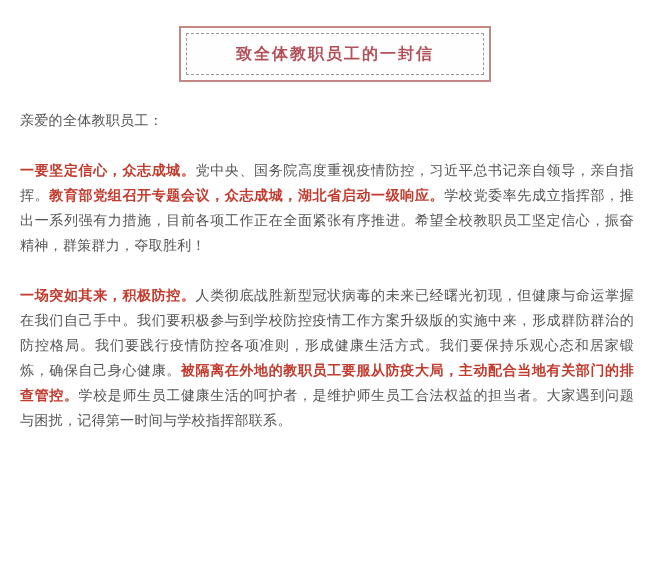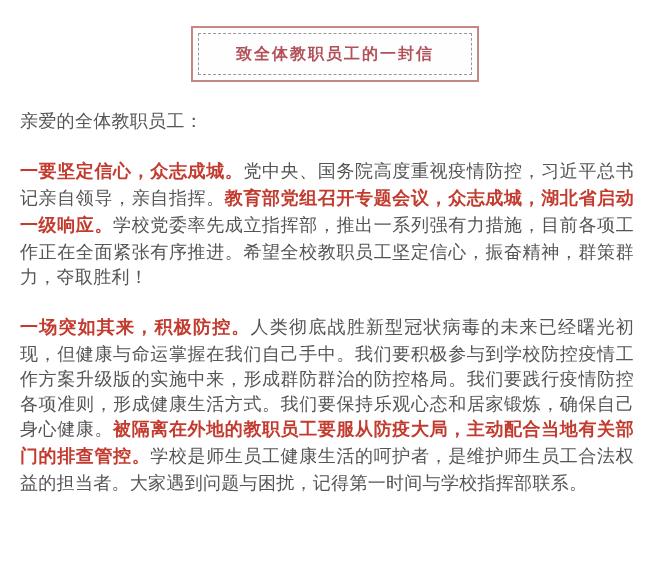--- a/index.html
+++ b/index.html
@@ -12,21 +12,21 @@
     background: var(--page-bg, #ffffff);
     font-family: "DejaVu Sans", "Liberation Sans", sans-serif;
     overflow: hidden;
   }
   .letter {
     width: 100%;
     height: 100%;
     box-sizing: border-box;
   }
   .title-box {
-    width: 288px;
+    width: 312px;
     margin: 26px auto 0;
     border: 2px solid var(--title-border, #c38784);
     padding: 5px;
     box-sizing: border-box;
     background: #fffefe;
   }
   .title-inner {
     border: 1px dashed var(--title-dash, #9a9a9a);
     text-align: center;
     padding: 10px 4px;
@@ -38,33 +38,32 @@
     color: var(--title-color, #b2515a);
     line-height: 20px;
     display: inline-block;
   }
   .paragraphs {
     margin-top: 26px;
     padding: 0 20px;
   }
   p.para {
     margin: 0 16px 25px 0;
-    font-size: 18px;
+    font-size: 14px;
     line-height: 25px;
     color: var(--body-color, #565454);
     text-align: justify;
     letter-spacing: 0.3px;
   }
   .run-normal {
     color: var(--body-color, #565454);
   }
   .run-red-bold {
     color: var(--emphasis-color, #c23b2e);
     font-weight: 700;
-    font-family: Liberation Mono, monospace;
   }
 </style>
 </head>
 <body>
 
 <div class="letter">
   <div class="title-box">
     <div class="title-inner">
       <span class="title-text">致全体教职员工的一封信</span>
     </div>

